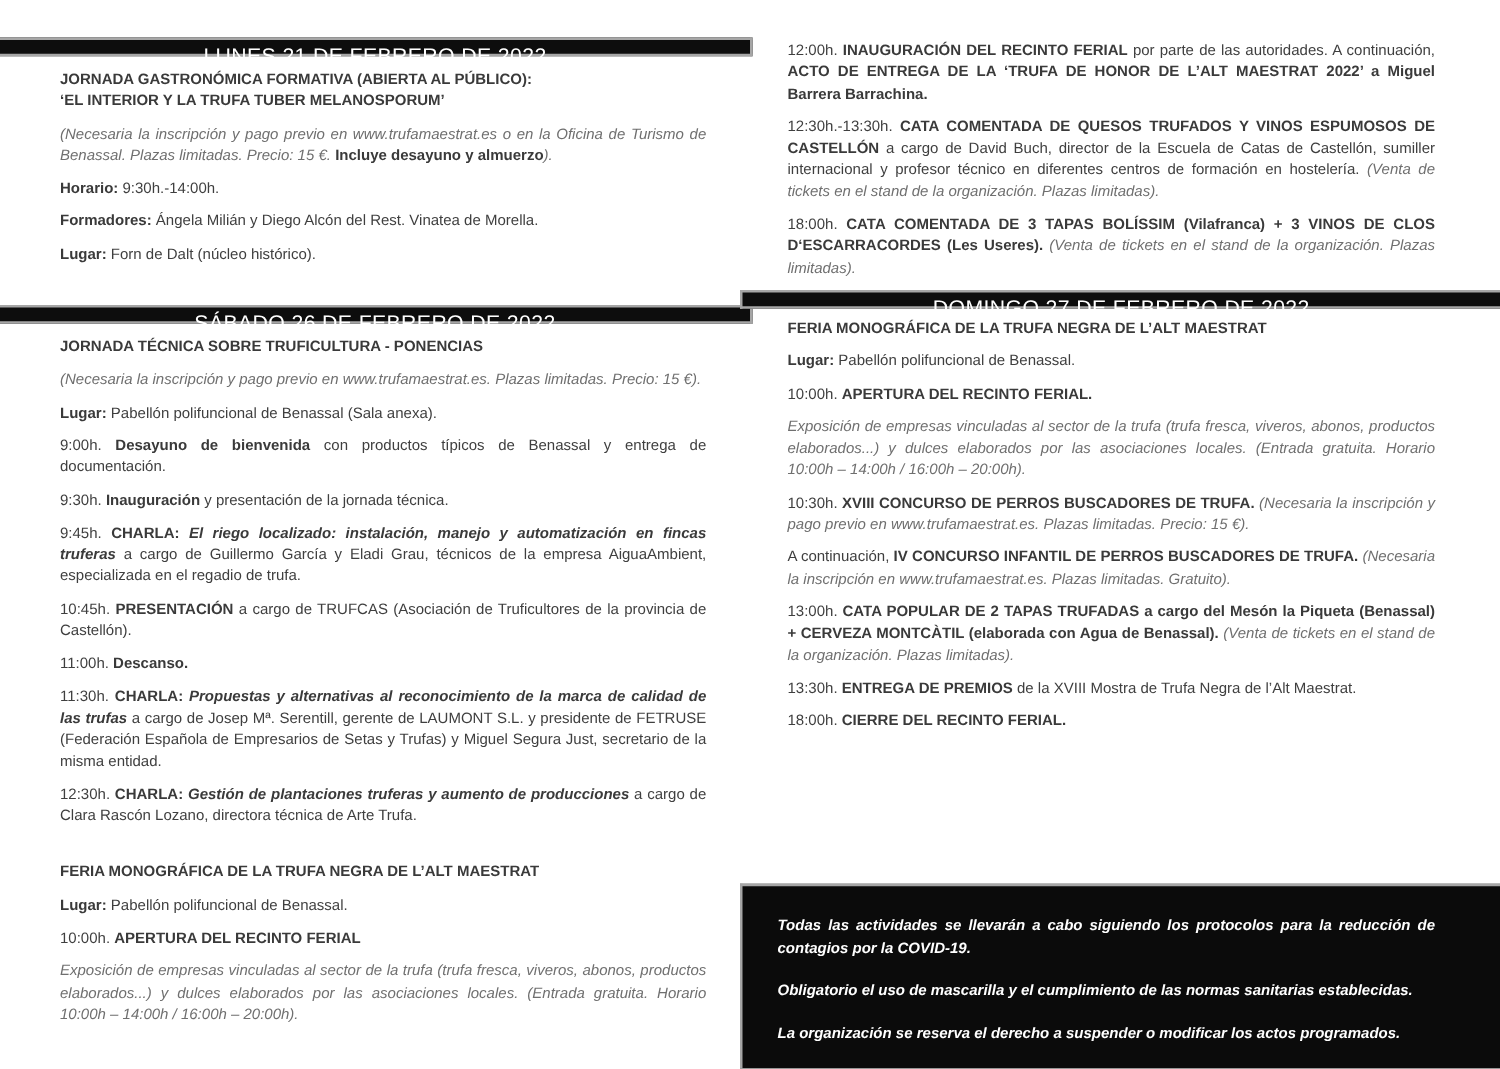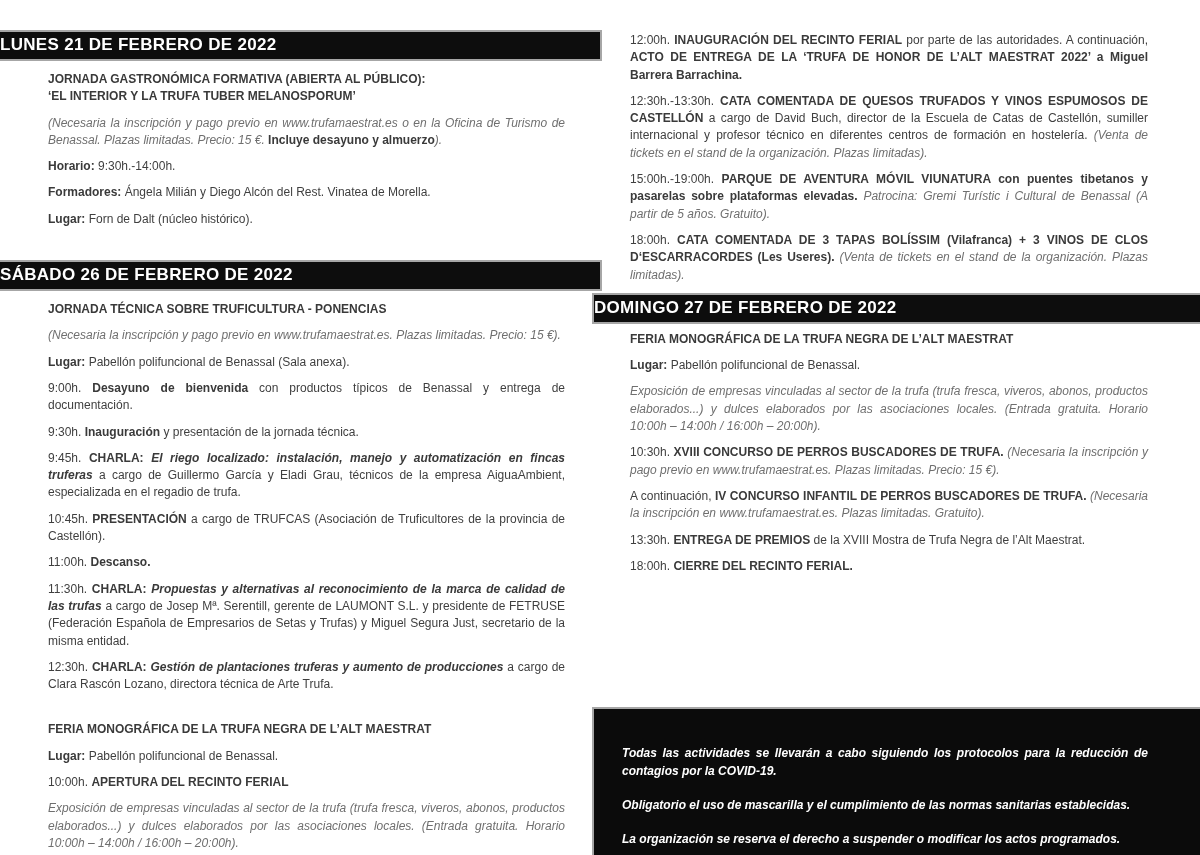--- a/index.html
+++ b/index.html
@@ -13,28 +13,28 @@
     color: #3f3f3f;
   }
   .col-left {
     position: absolute; left: 0; top: 0; width: 602px;
   }
   .col-right {
     position: absolute; left: 592px; top: 0; width: 608px; height: 855px;
   }
   .bar {
     box-sizing: border-box;
-    height: 31px;
+    height: 15px;
     line-height: 26px;
     background: #0d0d0d;
     color: #ffffff;
-    font-weight: bold;
+    font-weight: normal;
     font-size: 17px;
     letter-spacing: 0.3px;
-    text-align: left;
+    text-align: center;
     border: 2px solid #a6a6a6;
   }
   .bar-left  { border-left: 0; margin-top: 30px; }
   .bar-left.bar-mid { margin-top: 32px; }
   .bar-right { border-right: 0; margin-top: 6px; }
   .section-body { padding: 10px 37px 0 48px; }
   .col-right .section-body { padding: 7px 52px 0 38px; }
   .col-right .top-block { padding-top: 32px; }
   .para {
     margin: 0 0 9px 0;
@@ -57,21 +57,20 @@
     border-right: 0;
     border-bottom: 0;
     padding: 22px 52px 0 28px;
   }
   .covid-box .para {
     color: #ffffff;
     font-weight: bold;
     font-style: italic;
     margin-bottom: 16px;
     line-height: 18px;
-    margin-top: 13px;
   }
 </style>
 </head>
 <body>
 
 <div class="page">
 
   <div class="col-left">
     <div class="bar bar-left">LUNES 21 DE FEBRERO DE 2022</div>
     <div class="section-body">
@@ -98,31 +97,32 @@
         <p class="para"><span class="b">Lugar:</span><span class="r"> Pabellón polifuncional de Benassal.</span></p>
         <p class="para"><span class="r">10:00h. </span><span class="b">APERTURA DEL RECINTO FERIAL</span></p>
         <p class="para"><span class="i">Exposición de empresas vinculadas al sector de la trufa (trufa fresca, viveros, abonos, productos elaborados...) y dulces elaborados por las asociaciones locales. (Entrada gratuita. Horario 10:00h – 14:00h / 16:00h – 20:00h).</span></p>
       </div>
   </div>
 
   <div class="col-right">
     <div class="section-body top-block">
         <p class="para"><span class="r">12:00h. </span><span class="b">INAUGURACIÓN DEL RECINTO FERIAL</span><span class="r"> por parte de las autoridades. A continuación, </span><span class="b">ACTO DE ENTREGA DE LA ‘TRUFA DE HONOR DE L’ALT MAESTRAT 2022’ a Miguel Barrera Barrachina.</span></p>
         <p class="para"><span class="r">12:30h.-13:30h. </span><span class="b">CATA COMENTADA DE QUESOS TRUFADOS Y VINOS ESPUMOSOS DE CASTELLÓN</span><span class="r"> a cargo de David Buch, director de la Escuela de Catas de Castellón, sumiller internacional y profesor técnico en diferentes centros de formación en hostelería. </span><span class="i">(Venta de tickets en el stand de la organización. Plazas limitadas).</span></p>
-        <p class="para"><span class="r">15:00h.-19:00h. </span><span class="b">PARQUE DE AVENTURA MÓVIL VIUNATURA con puentes tibetanos y pasarelas sobre plataformas elevadas.</span><span class="i"> Patrocina: Gremi Turístic i Cultural de Benassal (A partir de 5 años. Gratuito).</span></p>
         <p class="para"><span class="r">18:00h. </span><span class="b">CATA COMENTADA DE 3 TAPAS BOLÍSSIM (Vilafranca) + 3 VINOS DE CLOS D‘ESCARRACORDES (Les Useres). </span><span class="i">(Venta de tickets en el stand de la organización. Plazas limitadas).</span></p>
       </div>
 
     <div class="bar bar-right">DOMINGO 27 DE FEBRERO DE 2022</div>
     <div class="section-body">
         <p class="para align-left"><span class="b">FERIA MONOGRÁFICA DE LA TRUFA NEGRA DE L’ALT MAESTRAT</span></p>
         <p class="para"><span class="b">Lugar:</span><span class="r"> Pabellón polifuncional de Benassal.</span></p>
+        <p class="para"><span class="r">10:00h. </span><span class="b">APERTURA DEL RECINTO FERIAL.</span></p>
         <p class="para"><span class="i">Exposición de empresas vinculadas al sector de la trufa (trufa fresca, viveros, abonos, productos elaborados...) y dulces elaborados por las asociaciones locales. (Entrada gratuita. Horario 10:00h – 14:00h / 16:00h – 20:00h).</span></p>
         <p class="para"><span class="r">10:30h. </span><span class="b">XVIII CONCURSO DE PERROS BUSCADORES DE TRUFA. </span><span class="i">(Necesaria la inscripción y pago previo en www.trufamaestrat.es. Plazas limitadas. Precio: 15 €).</span></p>
         <p class="para"><span class="r">A continuación, </span><span class="b">IV CONCURSO INFANTIL DE PERROS BUSCADORES DE TRUFA. </span><span class="i">(Necesaria la inscripción en www.trufamaestrat.es. Plazas limitadas. Gratuito).</span></p>
+        <p class="para"><span class="r">13:00h. </span><span class="b">CATA POPULAR DE 2 TAPAS TRUFADAS a cargo del Mesón la Piqueta (Benassal) + CERVEZA MONTCÀTIL (elaborada con Agua de Benassal). </span><span class="i">(Venta de tickets en el stand de la organización. Plazas limitadas).</span></p>
         <p class="para"><span class="r">13:30h. </span><span class="b">ENTREGA DE PREMIOS</span><span class="r"> de la XVIII Mostra de Trufa Negra de l’Alt Maestrat.</span></p>
         <p class="para"><span class="r">18:00h. </span><span class="b">CIERRE DEL RECINTO FERIAL.</span></p>
       </div>
 
     <div class="covid-box">
         <p class="para">Todas las actividades se llevarán a cabo siguiendo los protocolos para la reducción de contagios por la COVID-19.</p>
         <p class="para">Obligatorio el uso de mascarilla y el cumplimiento de las normas sanitarias establecidas.</p>
         <p class="para">La organización se reserva el derecho a suspender o modificar los actos programados.</p>
       </div>
   </div>

